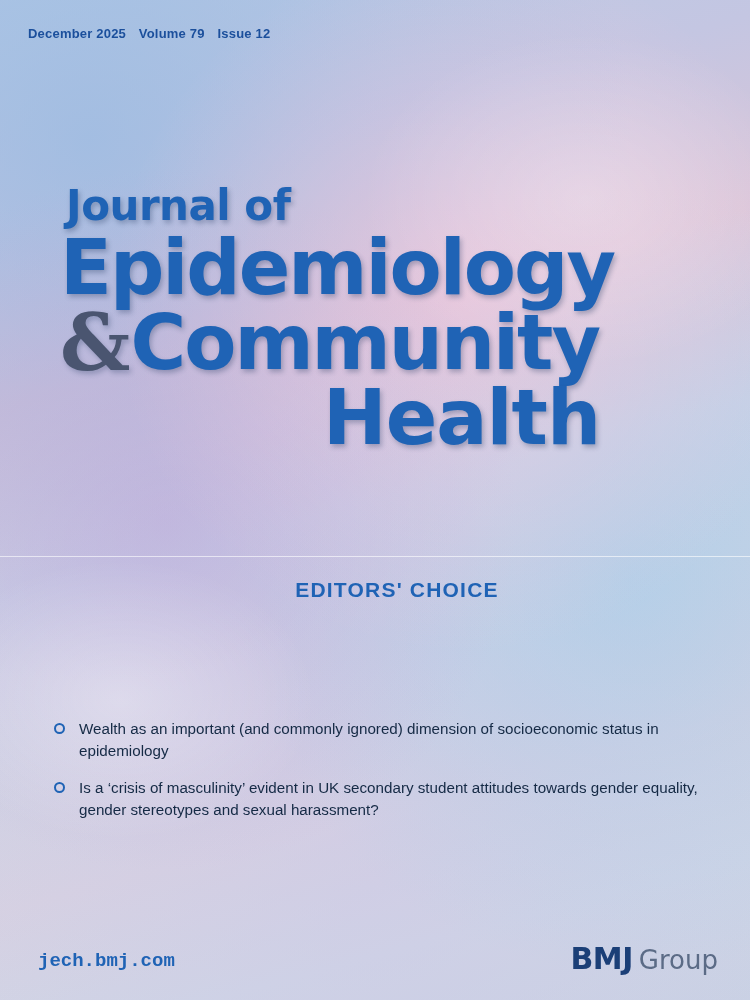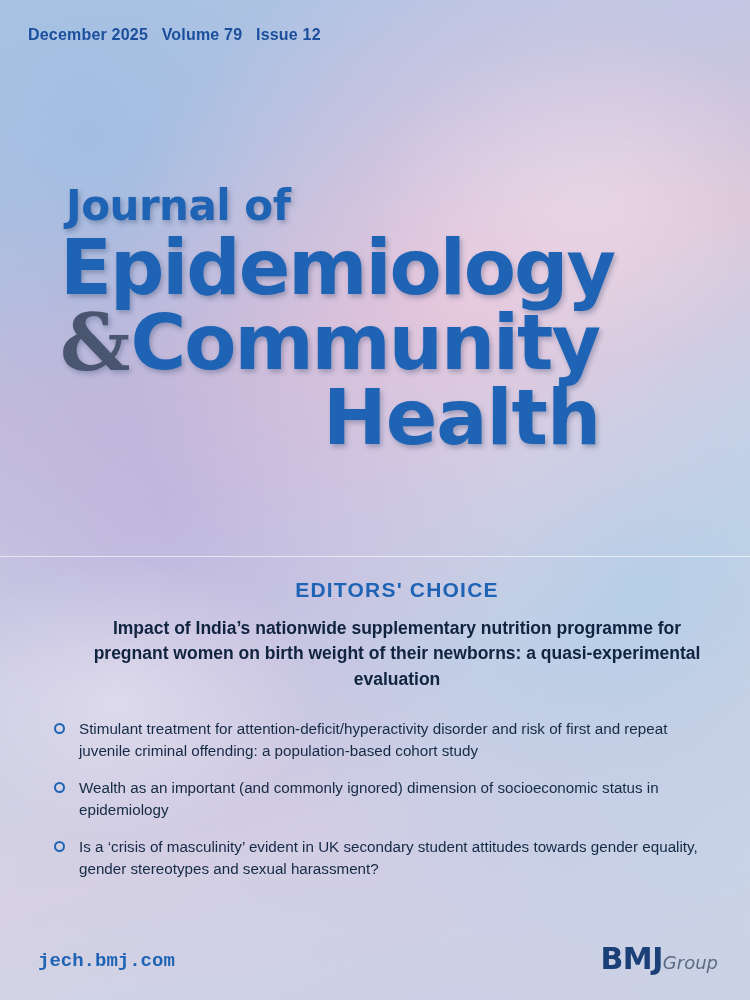--- a/index.html
+++ b/index.html
@@ -23,21 +23,21 @@
   .cover::after {
     content: "";
     position: absolute; left: 0; right: 0; top: 0; bottom: 0;
     background:
       radial-gradient(ellipse 280px 200px at 16% 70%, rgba(255,255,255,0.35) 0%, rgba(255,255,255,0) 70%),
       radial-gradient(ellipse 320px 240px at 78% 20%, rgba(255,255,255,0.28) 0%, rgba(255,255,255,0) 70%);
     pointer-events: none;
   }
   .issue-line {
     position: absolute; top: 26px; left: 28px;
-    font-size: 16px; font-weight: bold;
+    font-size: 13px; font-weight: bold;
     color: #1b4f9c;
     letter-spacing: 0.2px;
     z-index: 3;
   }
   .issue-line span { margin-right: 9px; }
   .issue-line span:last-child { margin-right: 0; }
 
   .masthead {
     position: absolute; top: 178px; left: 0; right: 0;
     z-index: 3;
@@ -126,23 +126,22 @@
     position: absolute; right: 32px; bottom: 24px;
     z-index: 3;
     display: flex; align-items: baseline;
   }
   .bmj {
     font-size: 30px; font-weight: bold; color: #1b3f77;
     letter-spacing: -0.5px;
     font-family: "DejaVu Sans", sans-serif;
   }
   .grp {
-    font-size: 18px; color: #5b6b86; 
+    font-size: 26px; color: #5b6b86; margin-left: 6px;
     font-family: "DejaVu Sans", sans-serif;
-    font-style: italic;
   }
 </style>
 </head>
 <body>
 
 <div class="cover">
 
   <div class="issue-line">
     <span>December 2025</span>
     <span>Volume 79</span>
@@ -156,28 +155,23 @@
       <div class="m-amp">&amp;</div>
       <div class="m-comm">Community</div>
     </div>
     <div class="m-line m-health">Health</div>
   </div>
 
   <div class="divider"></div>
 
   <div class="editors-block">
     <div class="editors-choice">EDITORS' CHOICE</div>
-    <div class="feature-title">Impact of India’s nationwide supplementary nutrition programme for pregnant women on birth weight of their newborns: a quasi-experimental evaluation</div>
   </div>
 
   <div class="toc">
-    <div class="toc-item">
-      <span class="bullet"></span>
-      <span class="toc-text">Stimulant treatment for attention-deficit/hyperactivity disorder and risk of first and repeat juvenile criminal offending: a population-based cohort study</span>
-    </div>
     <div class="toc-item">
       <span class="bullet"></span>
       <span class="toc-text">Wealth as an important (and commonly ignored) dimension of socioeconomic status in epidemiology</span>
     </div>
     <div class="toc-item">
       <span class="bullet"></span>
       <span class="toc-text">Is a ‘crisis of masculinity’ evident in UK secondary student attitudes towards gender equality, gender stereotypes and sexual harassment?</span>
     </div>
   </div>
 

